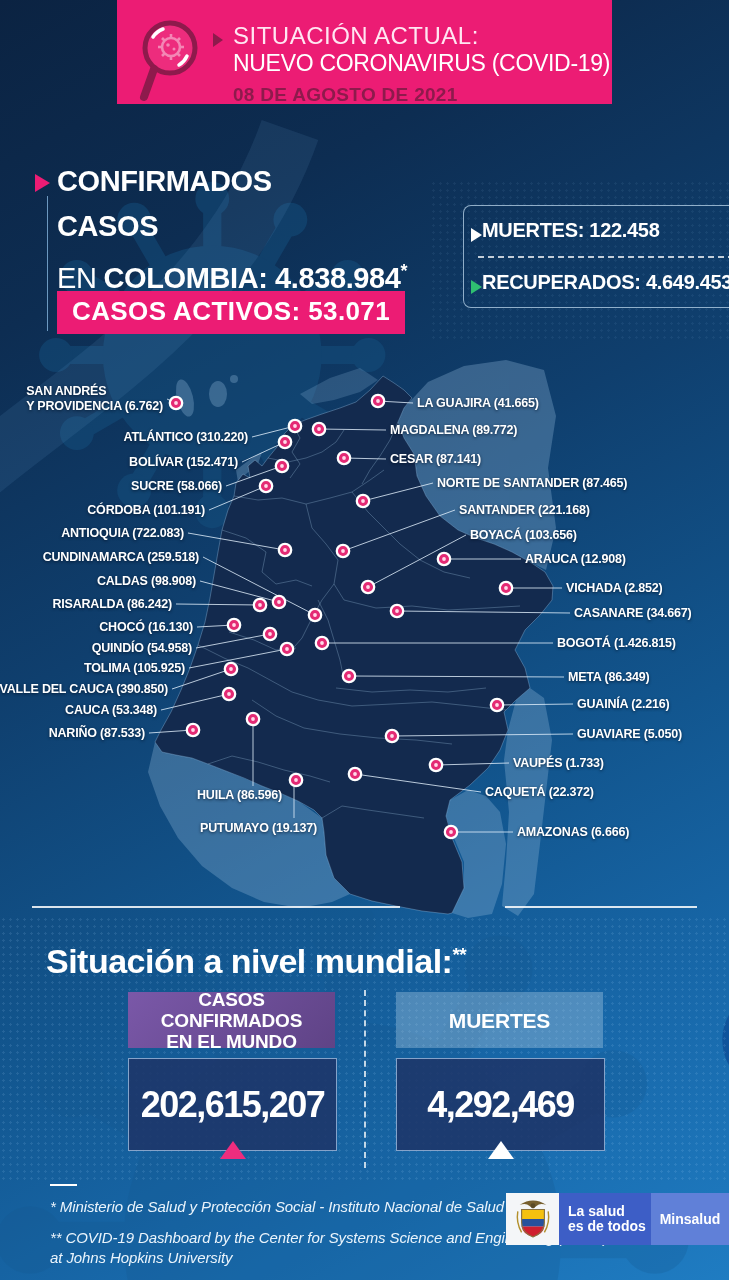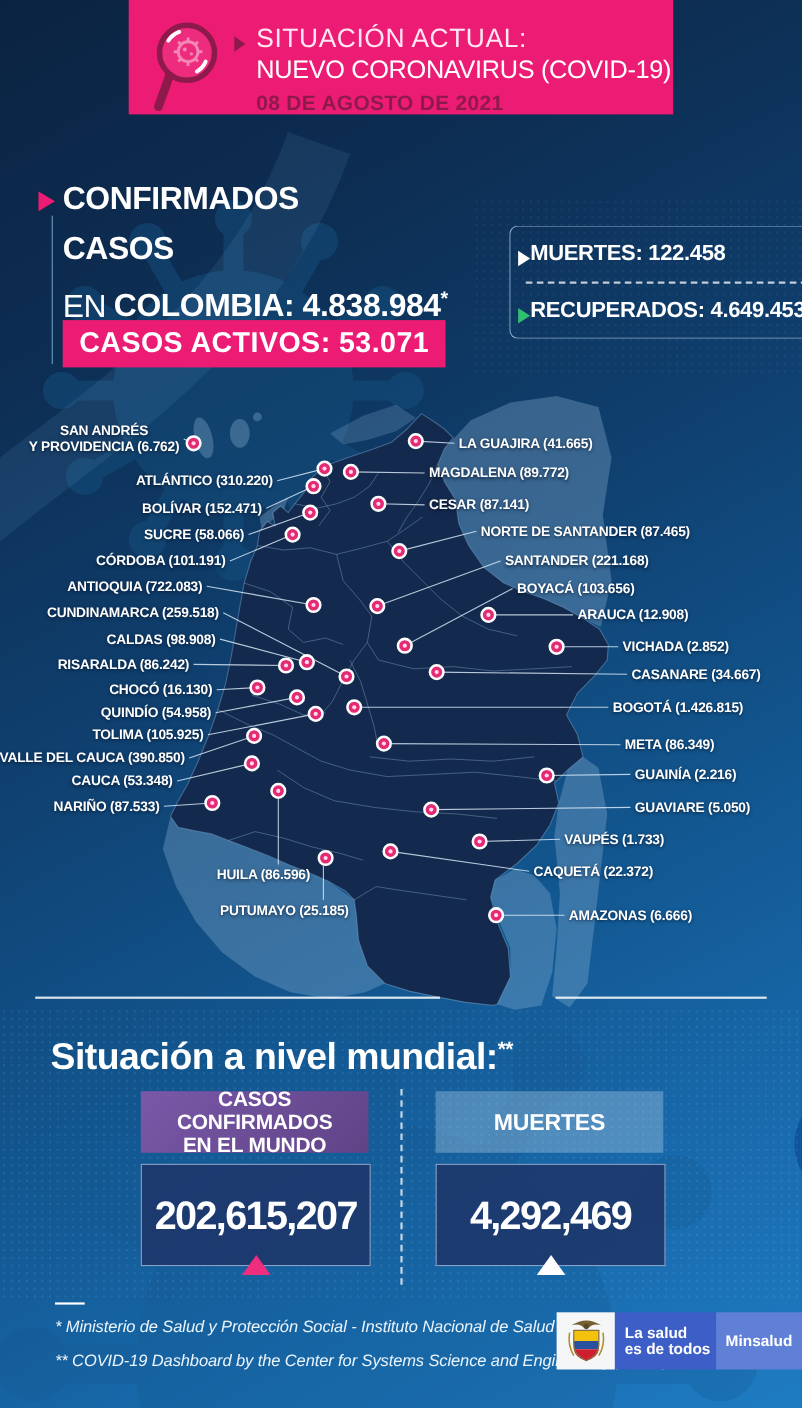--- a/index.html
+++ b/index.html
@@ -327,21 +327,21 @@
       <span class="txt"><span>MUERTES:</span> <span>122.458</span></span>
     </div>
     <div class="stats-dash"></div>
     <div class="stat-row" style="top:64px;">
       <span class="tri tri-green"></span>
       <span class="txt"><span>RECUPERADOS:</span> <span>4.649.453</span></span>
     </div>
   </div>
 
   <div id="map-labels">
-      <div class="dept-label" style="top: 384px; right: 566px; text-align: center;">
+      <div class="dept-label" style="top: 384px; right: 566px; text-align: left;">
         <span>SAN ANDRÉS</span>
         <span>Y PROVIDENCIA (6.762)</span>
       </div>
       <div class="dept-label" style="top: 429.5px; right: 481px; text-align: right;">
         <span>ATLÁNTICO (310.220)</span>
       </div>
       <div class="dept-label" style="top: 454.5px; right: 491px; text-align: right;">
         <span>BOLÍVAR (152.471)</span>
       </div>
       <div class="dept-label" style="top: 478.5px; right: 507px; text-align: right;">
@@ -377,21 +377,21 @@
       <div class="dept-label" style="top: 702.5px; right: 572px; text-align: right;">
         <span>CAUCA (53.348)</span>
       </div>
       <div class="dept-label" style="top: 725.5px; right: 584px; text-align: right;">
         <span>NARIÑO (87.533)</span>
       </div>
       <div class="dept-label" style="top: 787.5px; left: 197px;">
         <span>HUILA (86.596)</span>
       </div>
       <div class="dept-label" style="top: 820.5px; left: 200px;">
-        <span>PUTUMAYO (25.185)</span>
+        <span>PUTUMAYO (19.137)</span>
       </div>
       <div class="dept-label" style="top: 395.5px; left: 417px;">
         <span>LA GUAJIRA (41.665)</span>
       </div>
       <div class="dept-label" style="top: 422.5px; left: 390px;">
         <span>MAGDALENA (89.772)</span>
       </div>
       <div class="dept-label" style="top: 451.5px; left: 390px;">
         <span>CESAR (87.141)</span>
       </div>
@@ -456,20 +456,21 @@
   </div>
   <div class="value-box deaths">
     <span class="num">4,292,469</span>
     <span class="up-tri white"></span>
   </div>
 
   <div class="abs foot-dash"></div>
   <div class="footnote n1">* Ministerio de Salud y Protección Social - Instituto Nacional de Salud</div>
   <div class="footnote n2">
     <div>** COVID-19 Dashboard by the Center for Systems Science and Engineering (CSSE)</div>
+    <div>at Johns Hopkins University</div>
   </div>
 
   <div class="abs brandbar">
     <div class="brand-crest">
       <svg width="38" height="44" viewBox="0 0 40 44">
         <path d="M6 7 Q20 -2 34 7 Q27 5 24 8 L20 11 L16 8 Q13 5 6 7 Z" fill="#77602f"></path>
         <circle cx="20" cy="8" r="2.6" fill="#5b4a26"></circle>
         <path d="M8 12 h24 v10 h-24 Z" fill="#f4c10f"></path>
         <path d="M8 22 h24 v8 h-24 Z" fill="#27519c"></path>
         <path d="M8 30 h24 q-1 8 -12 11 q-11 -3 -12 -11 Z" fill="#cf1f2f"></path>

